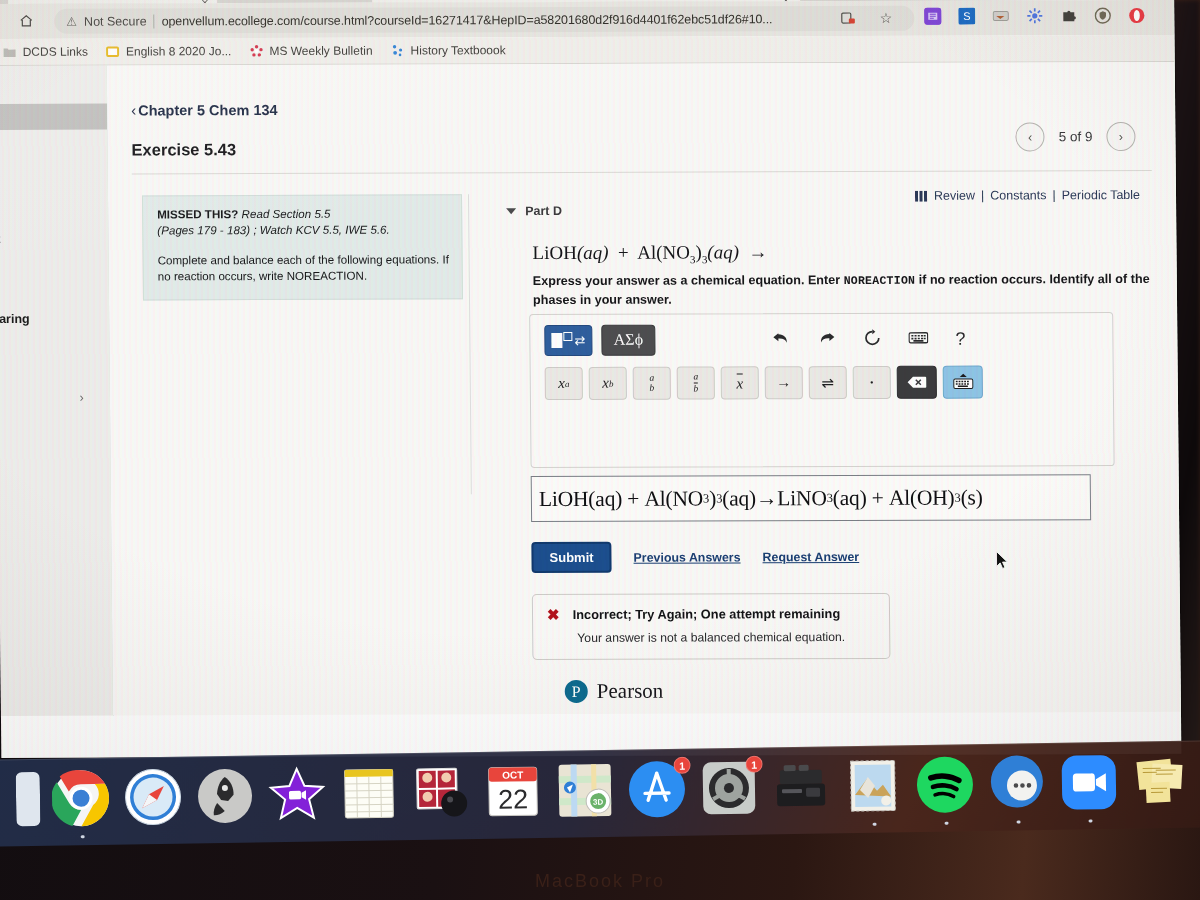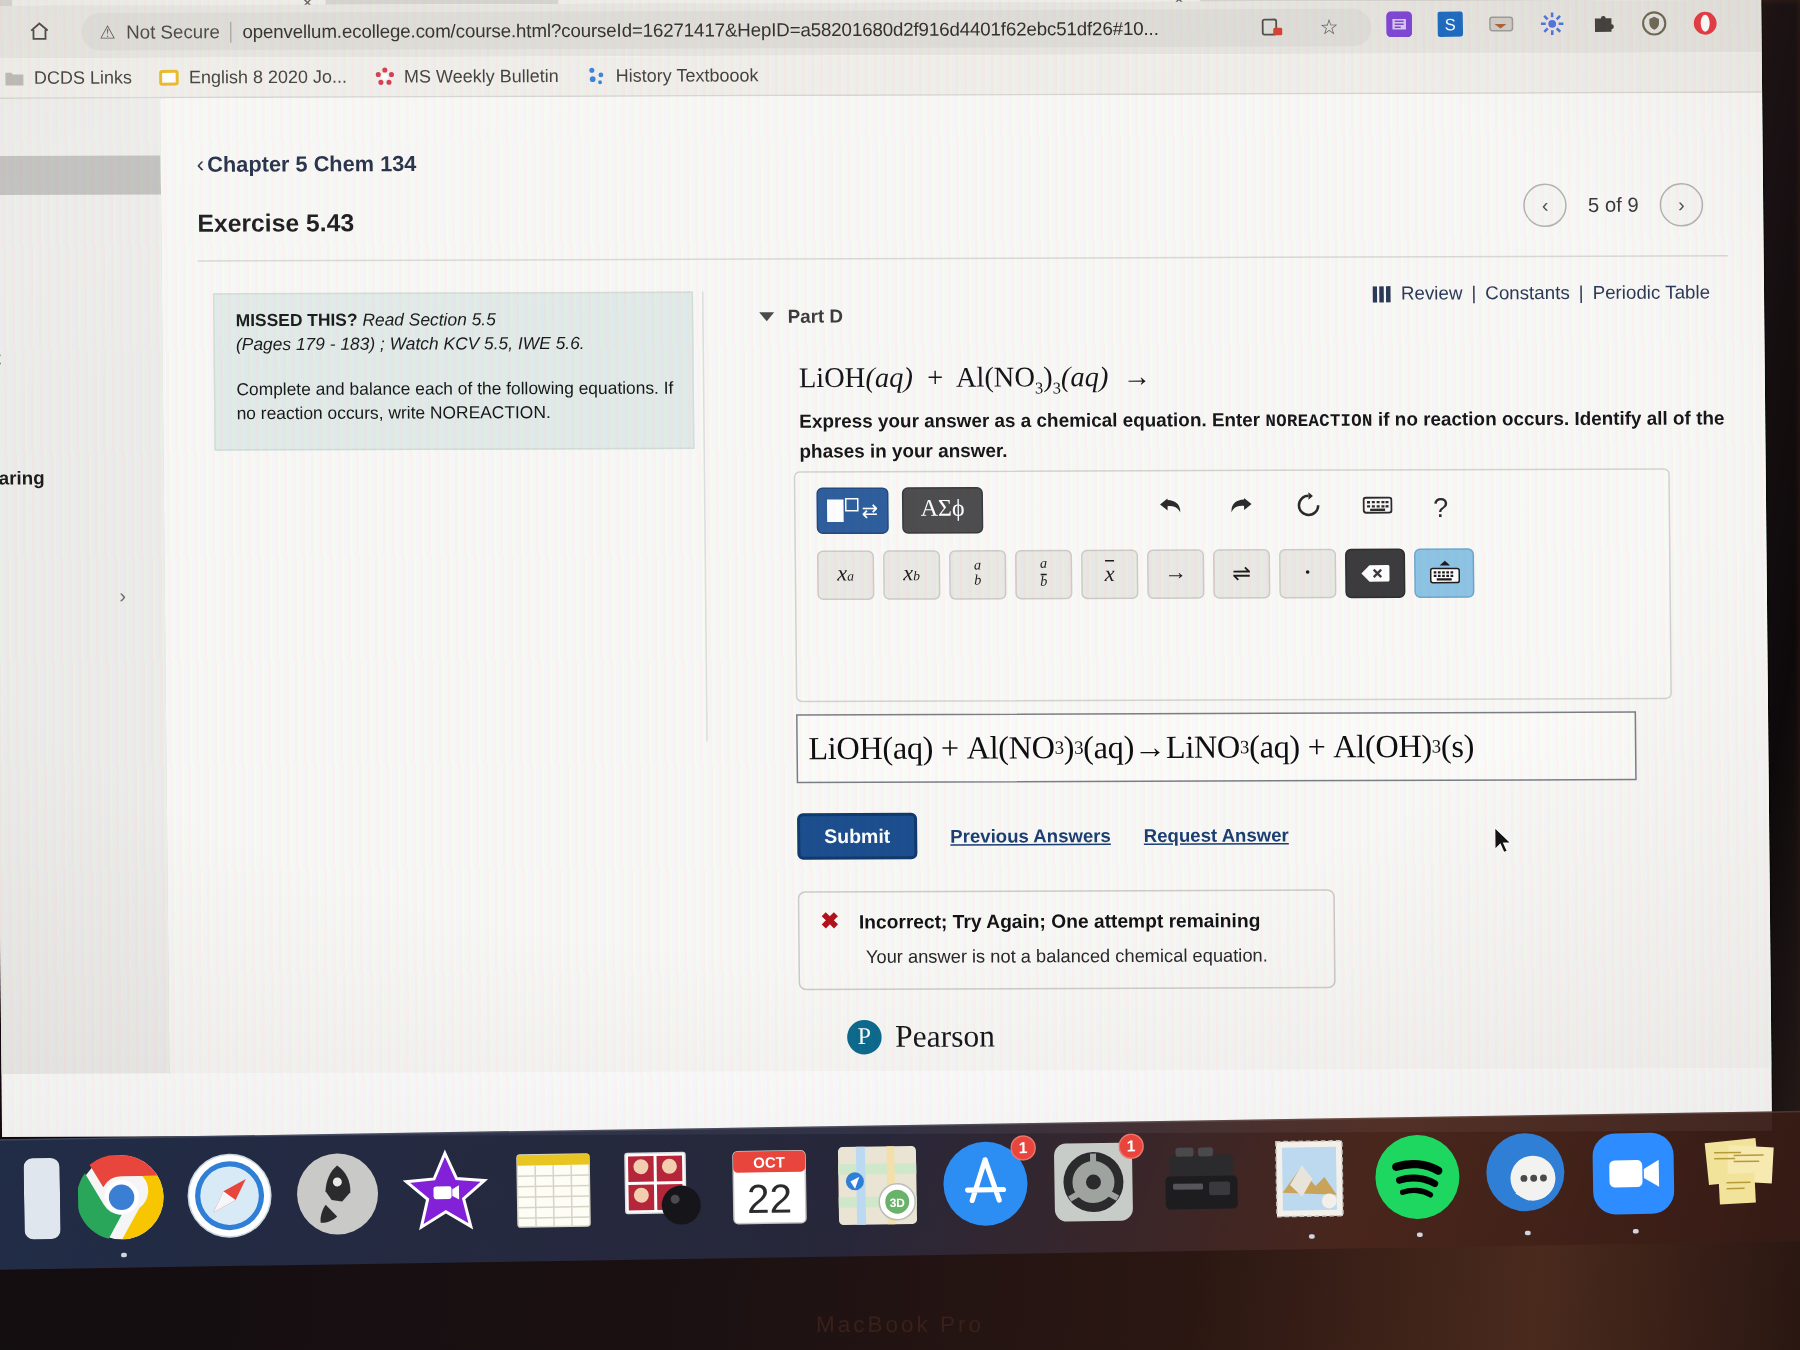--- a/index.html
+++ b/index.html
@@ -298,21 +298,21 @@
   .di { position: relative; width: 60px; height: 60px; flex: none; cursor: pointer; }
   .di .dot { position: absolute; left: 50%; bottom: -9px; width: 3.5px; height: 3.5px; margin-left: -1.75px; border-radius: 50%; background: #cfd6e2; }
   .badge {
     position: absolute; right: -3px; top: -3px; min-width: 17px; height: 17px;
     border-radius: 9px; background: #e8453c; color: #fff; font-size: 10.5px;
     font-weight: 700; display: flex; align-items: center; justify-content: center;
     border: 1.5px solid #ffffff40; box-sizing: border-box;
   }
   .macbook {
     position: absolute; left: 0; bottom: 8px; width: 1200px; text-align: center;
-    color: #3a2018; font-size: 15px; letter-spacing: 2px;
+    color: #3a2018; font-size: 18px; letter-spacing: 2px;
     font-family: "Liberation Sans", sans-serif;
   }
 </style>
 </head>
 <body>
 
 <div id="photo">
   <div id="backdrop"></div>
   <div id="room-right"></div>
 

